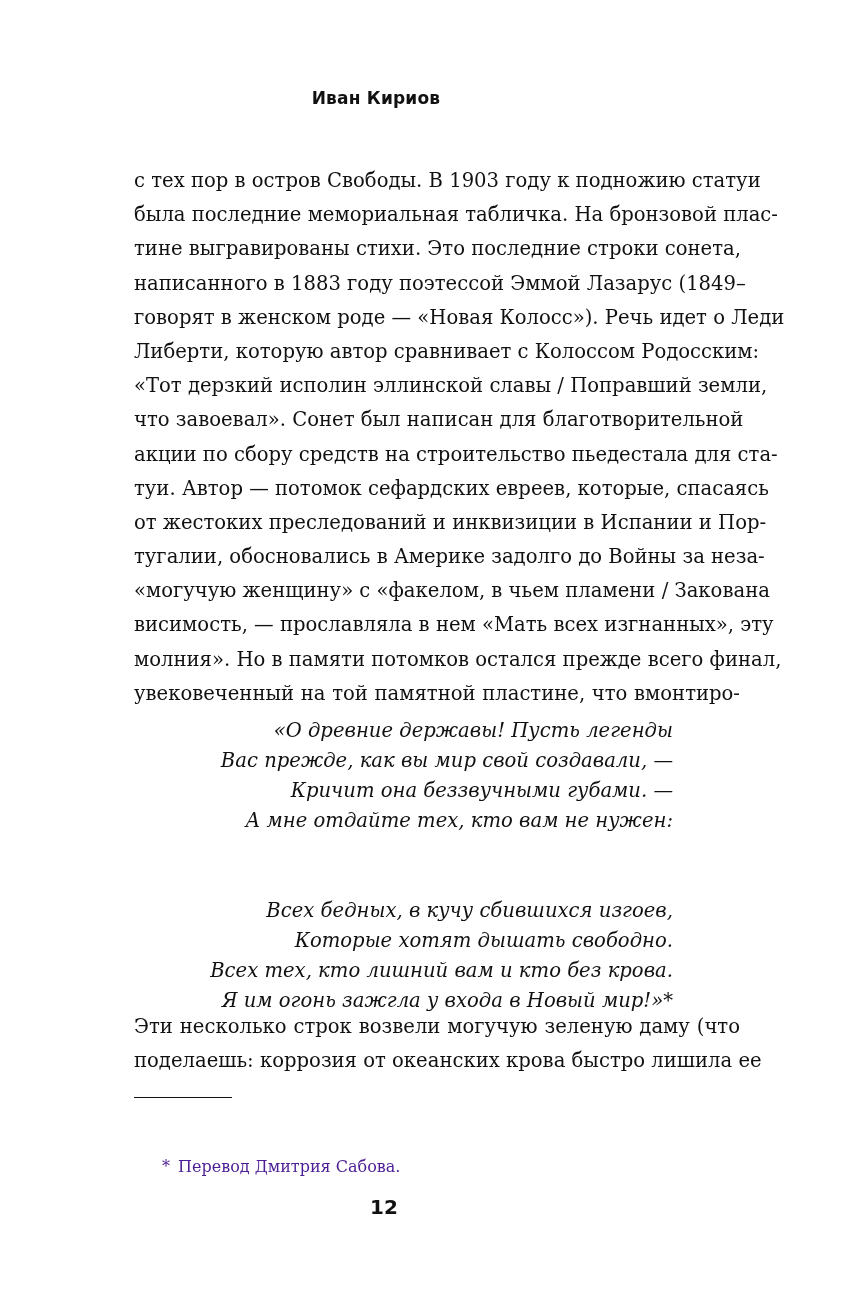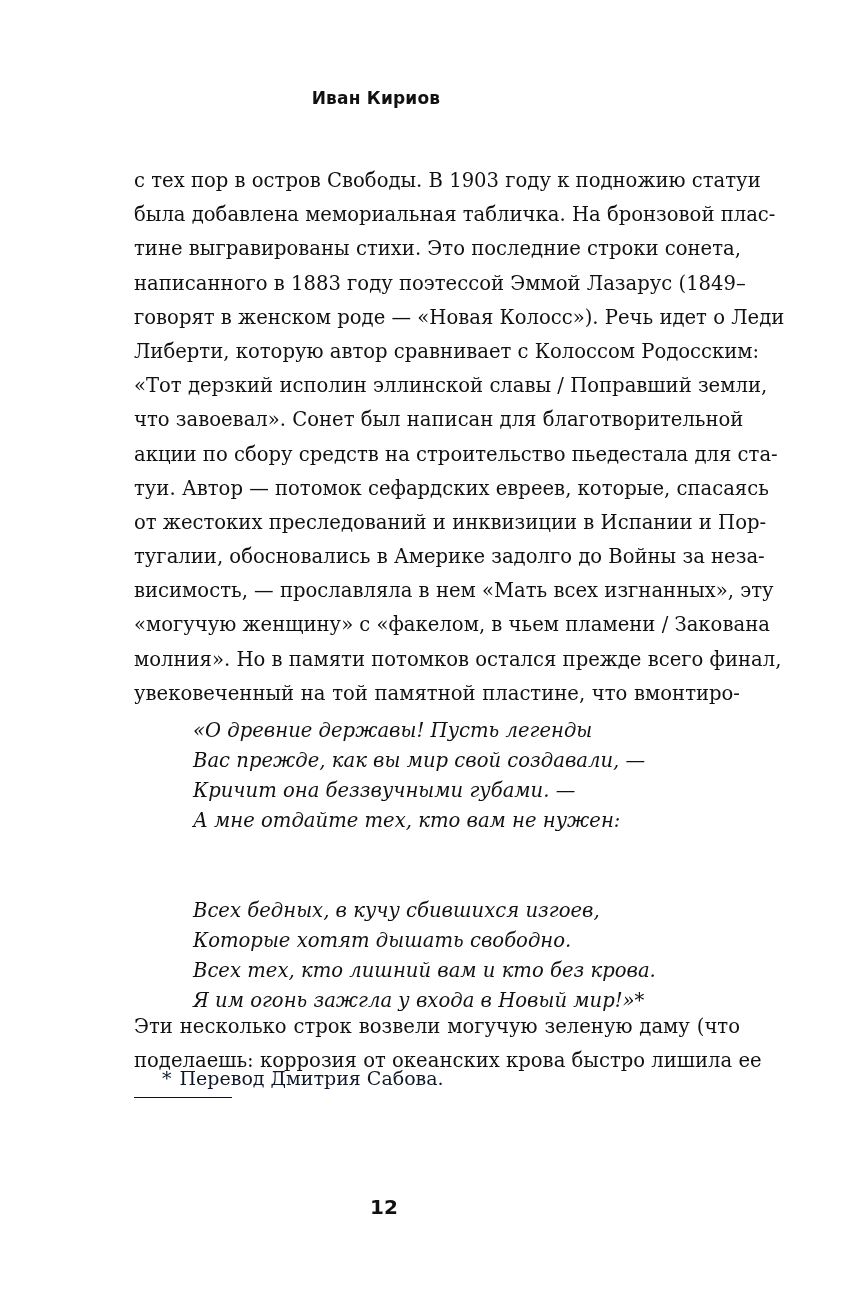--- a/index.html
+++ b/index.html
@@ -50,20 +50,21 @@
     }
     .poem {
       position: absolute;
       left: 193px;
       width: 480px;
       font-family: "DejaVu Serif", serif;
       font-style: italic;
       font-size: 19.6px;
       line-height: 30px;
       color: #111;
+      text-align: right;
     }
     .poem-stanza-1 { top: 716px; }
     .poem-stanza-2 { top: 896px; }
     .poem .pline {
       display: block;
       white-space: nowrap;
       height: 30px;
     }
     .body-text-2 {
       position: absolute;
@@ -78,25 +79,25 @@
     .footnote-rule {
       position: absolute;
       top: 1097px;
       left: 134px;
       width: 98px;
       height: 0;
       border-top: 1.5px solid #111;
     }
     .footnote {
       position: absolute;
-      top: 1067px;
+      top: 1157px;
       left: 162px;
       font-family: "DejaVu Serif", serif;
-      font-size: 19px;
-      color: #0f172a;
+      font-size: 16px;
+      color: #4c1d95;
       white-space: nowrap;
     }
     .footnote .marker {
       margin-right: 8px;
     }
     .page-number {
       position: absolute;
       top: 1195px;
       left: 0;
       width: 768px;
@@ -107,33 +108,33 @@
       color: #111;
     }
   </style>
 </head>
 <body>
 
 <div class="running-head">Иван Кириов</div>
 
 <div class="body-text">
   <span class="line">с тех пор в остров Свободы. В 1903 году к подножию статуи</span>
-  <span class="line">была добавлена мемориальная табличка. На бронзовой плас-</span>
+  <span class="line">была последние мемориальная табличка. На бронзовой плас-</span>
   <span class="line">тине выгравированы стихи. Это последние строки сонета,</span>
   <span class="line">написанного в 1883 году поэтессой Эммой Лазарус (1849–</span>
   <span class="line">говорят в женском роде — «Новая Колосс»). Речь идет о Леди</span>
   <span class="line">Либерти, которую автор сравнивает с Колоссом Родосским:</span>
   <span class="line">«Тот дерзкий исполин эллинской славы / Поправший земли,</span>
   <span class="line">что завоевал». Сонет был написан для благотворительной</span>
   <span class="line">акции по сбору средств на строительство пьедестала для ста-</span>
   <span class="line">туи. Автор — потомок сефардских евреев, которые, спасаясь</span>
   <span class="line">от жестоких преследований и инквизиции в Испании и Пор-</span>
   <span class="line">тугалии, обосновались в Америке задолго до Войны за неза-</span>
+  <span class="line">«могучую женщину» с «факелом, в чьем пламени / Закована</span>
   <span class="line">висимость, — прославляла в нем «Мать всех изгнанных», эту</span>
-  <span class="line">«могучую женщину» с «факелом, в чьем пламени / Закована</span>
   <span class="line">молния». Но в памяти потомков остался прежде всего финал,</span>
   <span class="line">увековеченный на той памятной пластине, что вмонтиро-</span>
 </div>
 
 <div class="poem poem-stanza-1">
   <span class="pline">«О древние державы! Пусть легенды</span>
   <span class="pline">Вас прежде, как вы мир свой создавали, —</span>
   <span class="pline">Кричит она беззвучными губами. —</span>
   <span class="pline">А мне отдайте тех, кто вам не нужен:</span>
 </div>

